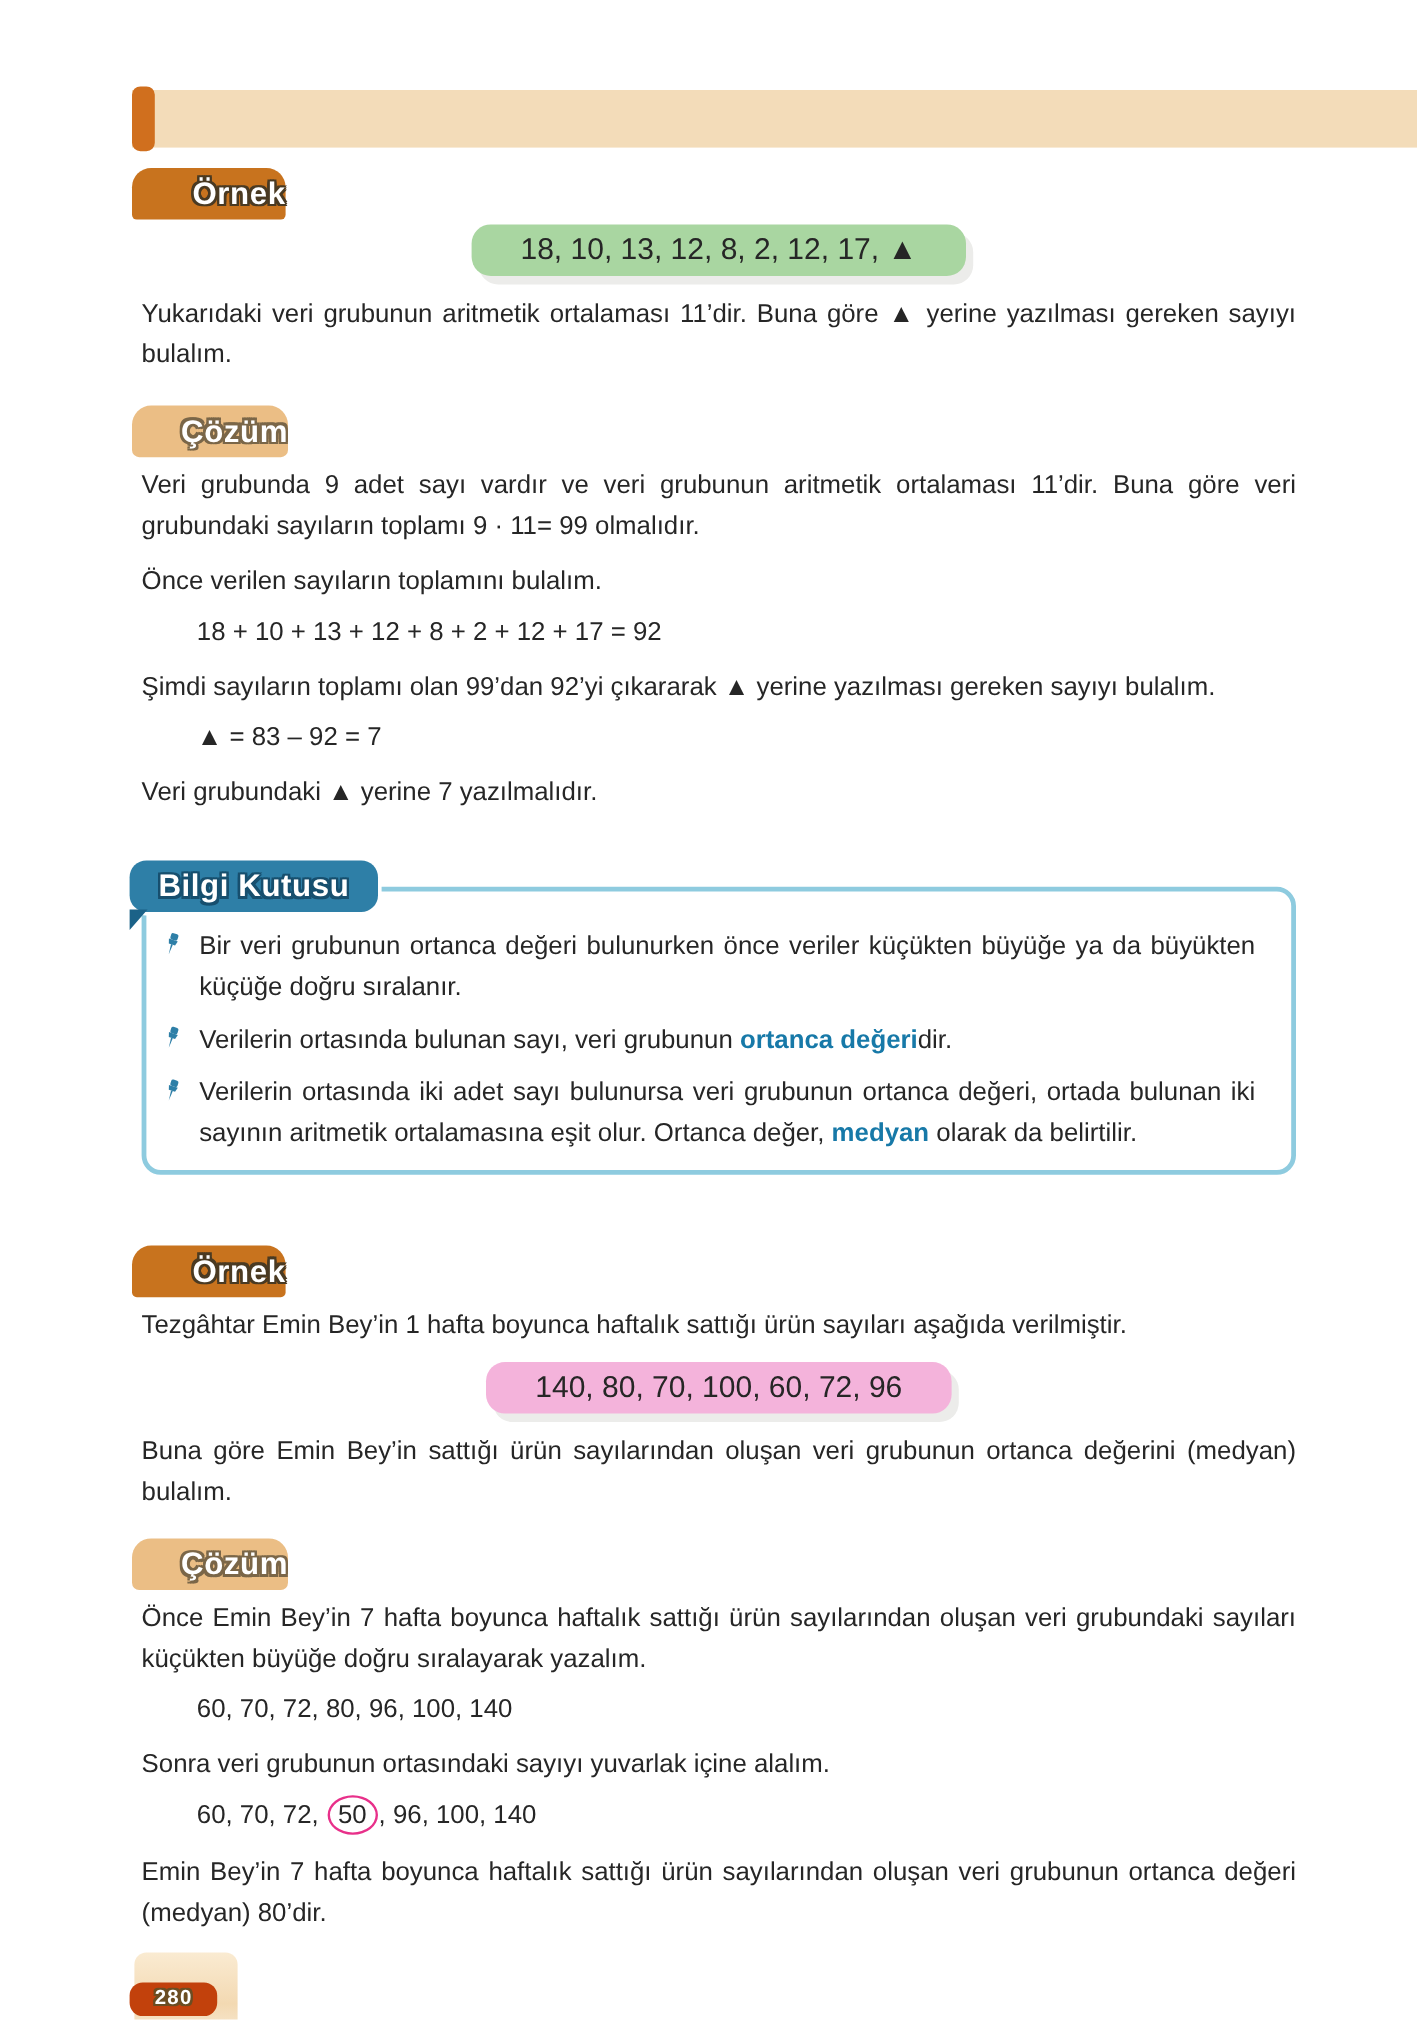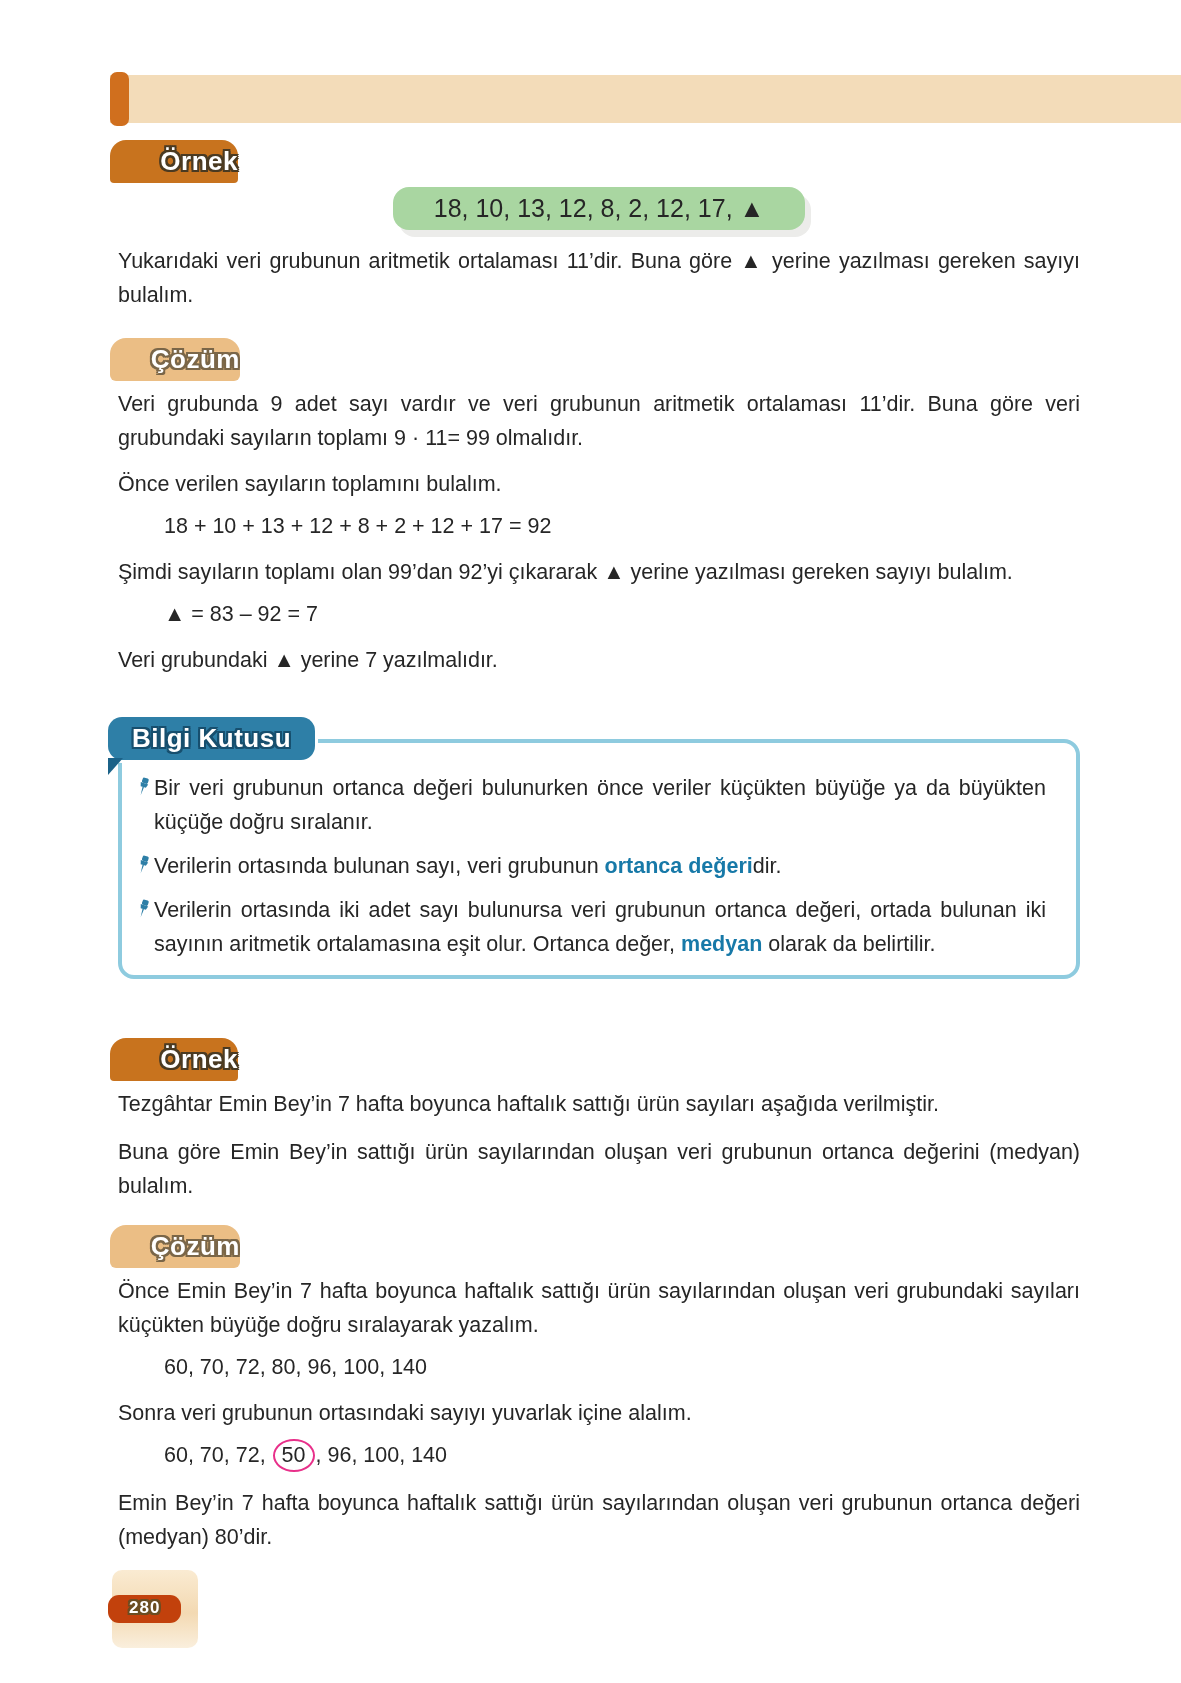--- a/index.html
+++ b/index.html
@@ -67,21 +67,21 @@
   .bilgi-tab{
     --oc:#174f6e;position:absolute;top:-26px;left:-14px;
     background:#2E7FA7;color:#fff;font-weight:bold;font-size:26px;
     letter-spacing:0.5px;padding:6px 24px;border-radius:14px;
     box-shadow:0 0 0 3px #ffffff;
   }
   .bilgi-notch{
     position:absolute;left:-14px;top:15px;width:0;height:0;
     border-left:15px solid #1B6288;border-bottom:17px solid transparent;
   }
-  .bullet{display:flex;gap:2px;margin:10px 0 0;}
+  .bullet{display:flex;gap:14px;margin:10px 0 0;}
   .bullet:first-of-type{margin-top:14px;}
   .bullet .icon{flex:0 0 auto;margin-top:6px;}
   .bullet p{margin:0;text-align:justify;}
   .hl{color:#1779A8;font-weight:bold;}
 
   .example-2{margin-top:42px;}
 
   
   .circled{
     display:inline-block;border:2.5px solid #E8308A;border-radius:50%;
@@ -171,22 +171,25 @@
             </g>
           </svg>
         </span>
         <p><span>Verilerin ortasında iki adet sayı bulunursa veri grubunun ortanca değeri, ortada bulunan iki sayının aritmetik ortalamasına eşit olur. Ortanca değer, </span><span class="hl">medyan</span><span> olarak da belirtilir.</span></p>
       </div>
     </section>
 
     <section class="example-2">
       <div class="tab tab-ornek outlined">Örnek</div>
 
-      <p class="body-text tight">Tezgâhtar Emin Bey’in 7 hafta boyunca haftalık sattığı ürün sayıları aşağıda verilmiştir.</p>
-
+      <p class="body-text tight">Tezgâhtar Emin Bey’in 1 hafta boyunca haftalık sattığı ürün sayıları aşağıda verilmiştir.</p>
+
+      <div class="data-box pink">
+        <span>140, 80, 70, 100, 60, 72, 96</span>
+      </div>
 
       <p class="body-text" style="margin-top:14px">Buna göre Emin Bey’in sattığı ürün sayılarından oluşan veri grubunun ortanca değerini (medyan) bulalım.</p>
 
       <div class="tab tab-cozum outlined" style="margin-top:22px">Çözüm</div>
 
       <p class="body-text tight">Önce Emin Bey’in 7 hafta boyunca haftalık sattığı ürün sayılarından oluşan veri grubundaki sayıları küçükten büyüğe doğru sıralayarak yazalım.</p>
       <p class="math-line">60, 70, 72, 80, 96, 100, 140</p>
       <p class="body-text">Sonra veri grubunun ortasındaki sayıyı yuvarlak içine alalım.</p>
       <p class="math-line"><span>60, 70, 72, </span><span class="circled">50</span><span>, 96, 100, 140</span></p>
       <p class="body-text" style="margin-top:14px">Emin Bey’in 7 hafta boyunca haftalık sattığı ürün sayılarından oluşan veri grubunun ortanca değeri (medyan) 80’dir.</p>

